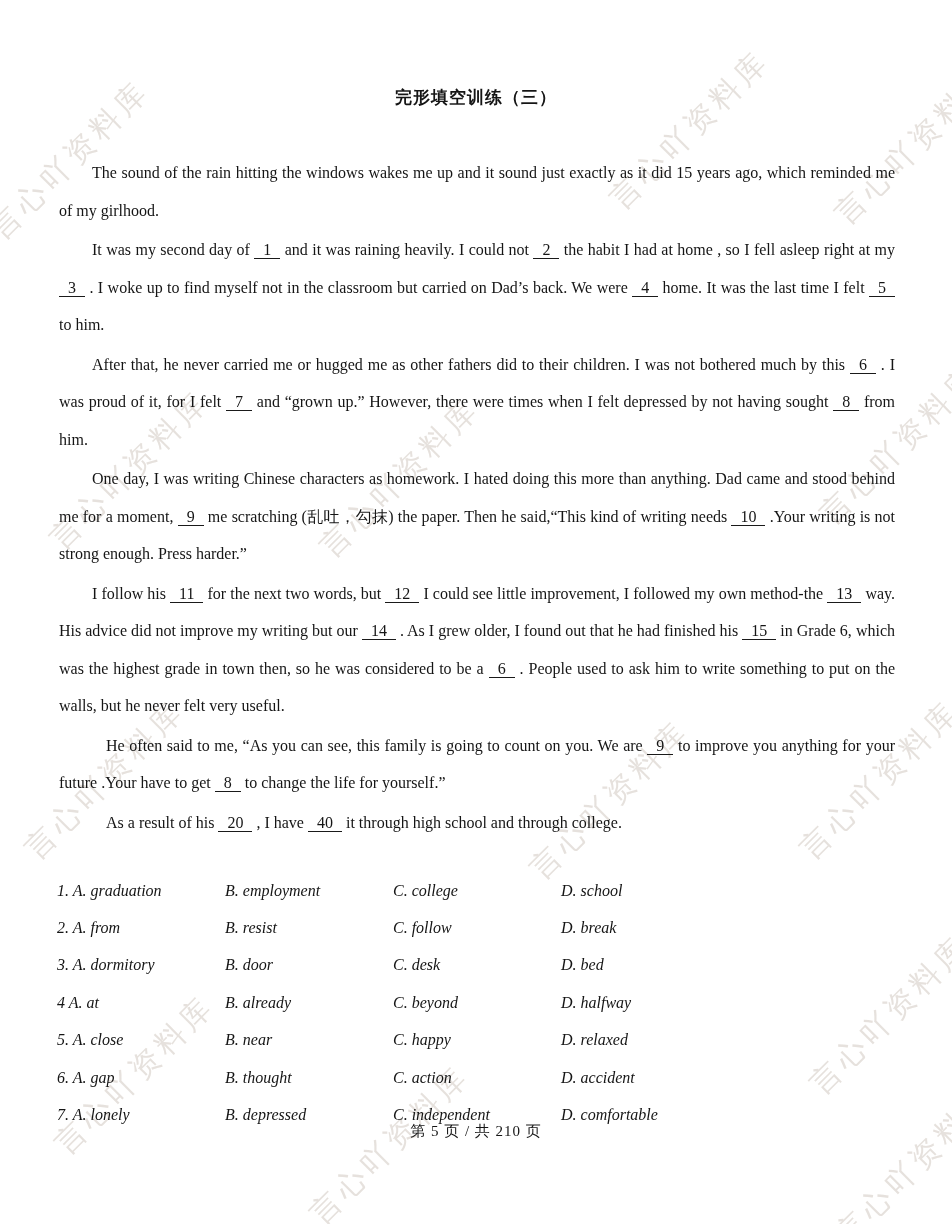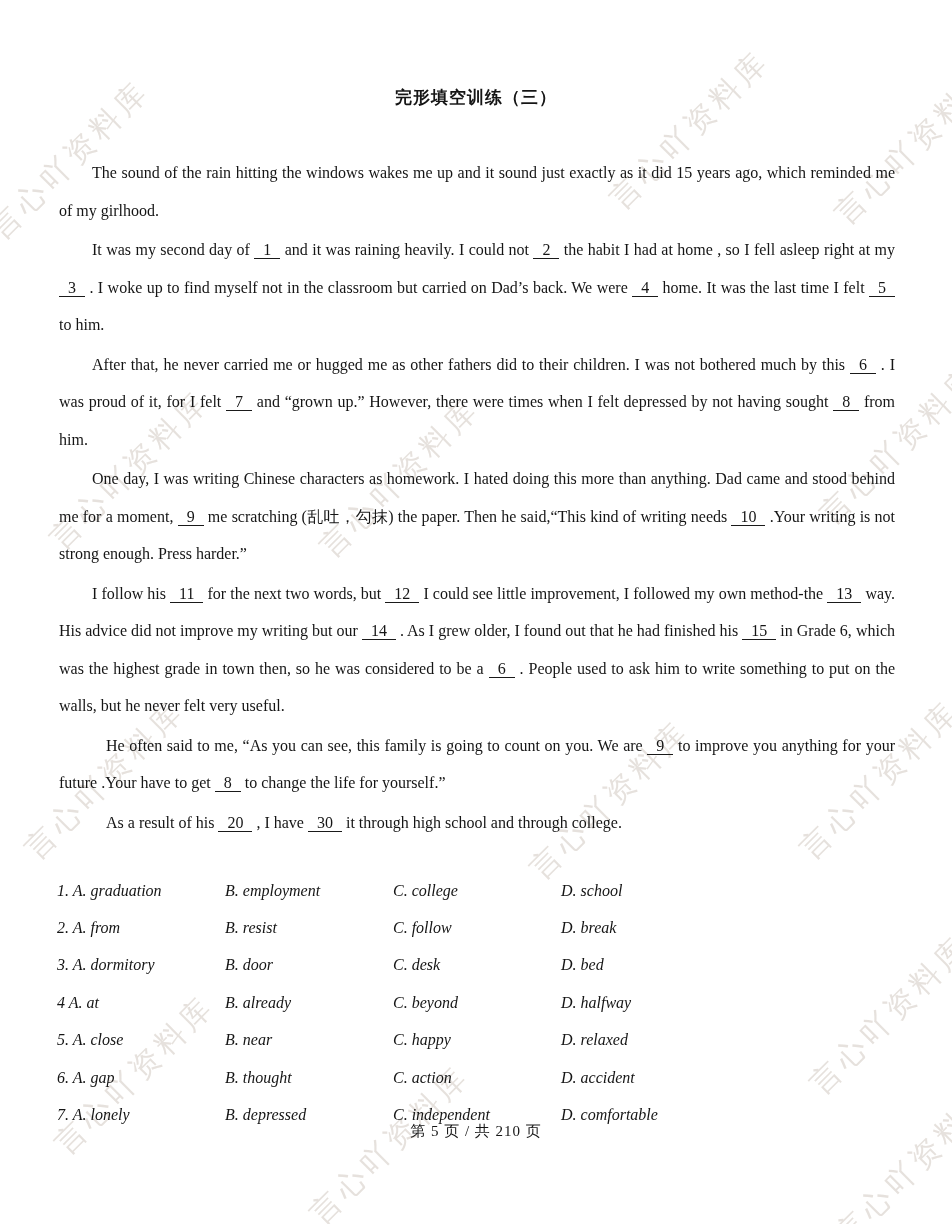--- a/index.html
+++ b/index.html
@@ -107,21 +107,21 @@
       <div class="watermark" style="left: 915px; top: 1165px; color: rgb(210, 202, 194);">言心吖资料库</div>
     </div>
   <h1 class="title">完形填空训练（三）</h1>
   <div class="passage">
       <p>The sound of the rain hitting the windows wakes me up and it sound just exactly as it did 15 years ago, which reminded me of my girlhood.</p>
       <p>It was my second day of <span class="blank">1</span> and it was raining heavily. I could not <span class="blank">2</span> the habit I had at home , so I fell asleep right at my <span class="blank">3</span> . I woke up to find myself not in the classroom but carried on Dad’s back. We were <span class="blank">4</span> home. It was the last time I felt <span class="blank">5</span> to him.</p>
       <p>After that, he never carried me or hugged me as other fathers did to their children. I was not bothered much by this <span class="blank">6</span> . I was proud of it, for I felt <span class="blank">7</span> and “grown up.” However, there were times when I felt depressed by not having sought <span class="blank">8</span> from him.</p>
       <p>One day, I was writing Chinese characters as homework. I hated doing this more than anything. Dad came and stood behind me for a moment, <span class="blank">9</span> me scratching (乱吐，勾抹) the paper. Then he said,“This kind of writing needs <span class="blank">10</span> .Your writing is not strong enough. Press harder.”</p>
       <p>I follow his <span class="blank">11</span> for the next two words, but <span class="blank">12</span> I could see little improvement, I followed my own method-the <span class="blank">13</span> way. His advice did not improve my writing but our <span class="blank">14</span> . As I grew older, I found out that he had finished his <span class="blank">15</span> in Grade 6, which was the highest grade in town then, so he was considered to be a <span class="blank">6</span> . People used to ask him to write something to put on the walls, but he never felt very useful.</p>
       <p class="indent-lg">He often said to me, “As you can see, this family is going to count on you. We are <span class="blank">9</span> to improve you anything for your future .Your have to get <span class="blank">8</span> to change the life for yourself.”</p>
-      <p class="indent-lg">As a result of his <span class="blank">20</span> , I have <span class="blank">30</span> it through high school and through college.</p>
+      <p class="indent-lg">As a result of his <span class="blank">20</span> , I have <span class="blank">40</span> it through high school and through college.</p>
     </div>
   <div class="options">
       <div class="option-row">
         <span class="option-cell c0">1. A. graduation</span>
         <span class="option-cell c1">B. employment</span>
         <span class="option-cell c2">C. college</span>
         <span class="option-cell c3">D. school</span>
       </div>
       <div class="option-row">
         <span class="option-cell c0">2. A. from</span>

